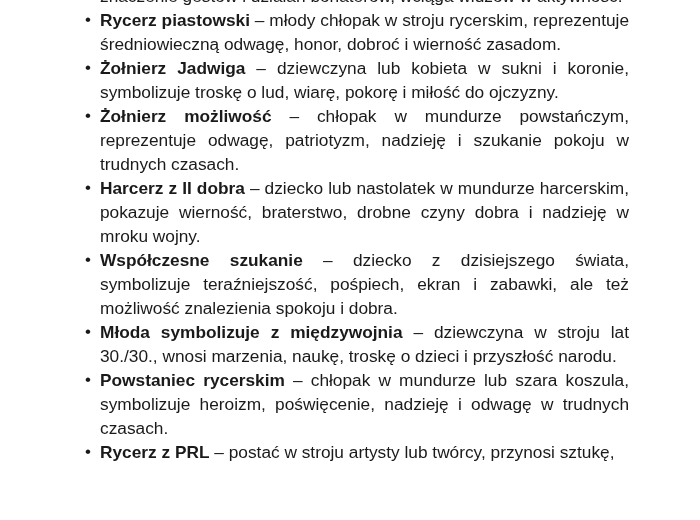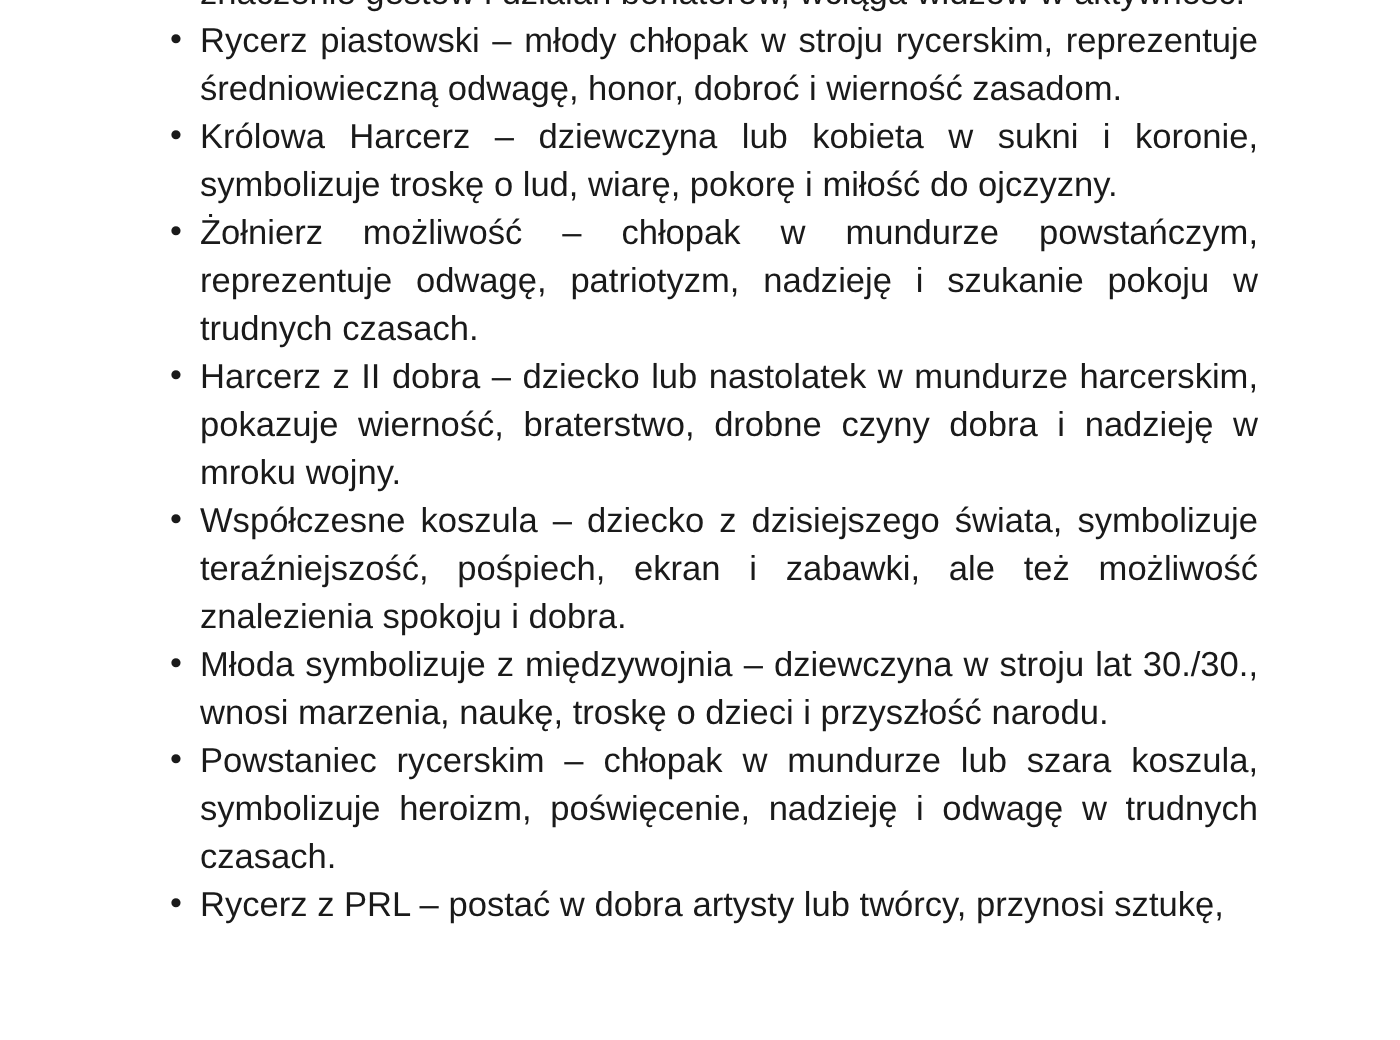--- a/index.html
+++ b/index.html
@@ -22,31 +22,31 @@
   ul.items li {
     position: relative;
     margin-left: 100px; width: 529px;
     font-size: 17.3px; line-height: 24px;
     text-align: justify;
   }
   ul.items li .bullet {
     position: absolute; left: -15px; top: 0;
     font-size: 17px;
   }
-  b { font-weight: normal; }
+  b { font-weight: bold; }
 </style>
 </head>
 <body>
 
 <div class="page">
   <div class="cont">znaczenie gestów i działań bohaterów, wciąga widzów w aktywność.</div>
 
   <ul class="items">
     <li><span class="bullet">•</span><b>Rycerz piastowski</b><span> – </span><span>młody chłopak w stroju rycerskim, reprezentuje średniowieczną odwagę, honor, dobroć i wierność zasadom.</span></li>
-    <li><span class="bullet">•</span><b>Królowa Harcerz</b><span> – </span><span>dziewczyna lub kobieta w sukni i koronie, symbolizuje troskę o lud, wiarę, pokorę i miłość do ojczyzny.</span></li>
+    <li><span class="bullet">•</span><b>Żołnierz Jadwiga</b><span> – </span><span>dziewczyna lub kobieta w sukni i koronie, symbolizuje troskę o lud, wiarę, pokorę i miłość do ojczyzny.</span></li>
     <li><span class="bullet">•</span><b>Żołnierz możliwość</b><span> – </span><span>chłopak w mundurze powstańczym, reprezentuje odwagę, patriotyzm, nadzieję i szukanie pokoju w trudnych czasach.</span></li>
     <li><span class="bullet">•</span><b>Harcerz z II dobra</b><span> – </span><span>dziecko lub nastolatek w mundurze harcerskim, pokazuje wierność, braterstwo, drobne czyny dobra i nadzieję w mroku wojny.</span></li>
-    <li><span class="bullet">•</span><b>Współczesne koszula</b><span> – </span><span>dziecko z dzisiejszego świata, symbolizuje teraźniejszość, pośpiech, ekran i zabawki, ale też możliwość znalezienia spokoju i dobra.</span></li>
+    <li><span class="bullet">•</span><b>Współczesne szukanie</b><span> – </span><span>dziecko z dzisiejszego świata, symbolizuje teraźniejszość, pośpiech, ekran i zabawki, ale też możliwość znalezienia spokoju i dobra.</span></li>
     <li><span class="bullet">•</span><b>Młoda symbolizuje z międzywojnia</b><span> – </span><span>dziewczyna w stroju lat 30./30., wnosi marzenia, naukę, troskę o dzieci i przyszłość narodu.</span></li>
     <li><span class="bullet">•</span><b>Powstaniec rycerskim</b><span> – </span><span>chłopak w mundurze lub szara koszula, symbolizuje heroizm, poświęcenie, nadzieję i odwagę w trudnych czasach.</span></li>
-    <li><span class="bullet">•</span><b>Rycerz z PRL</b><span> – </span><span>postać w dobra artysty lub twórcy, przynosi sztukę,</span></li>
+    <li><span class="bullet">•</span><b>Rycerz z PRL</b><span> – </span><span>postać w stroju artysty lub twórcy, przynosi sztukę,</span></li>
   </ul>
 </div>
 
 </body></html>

